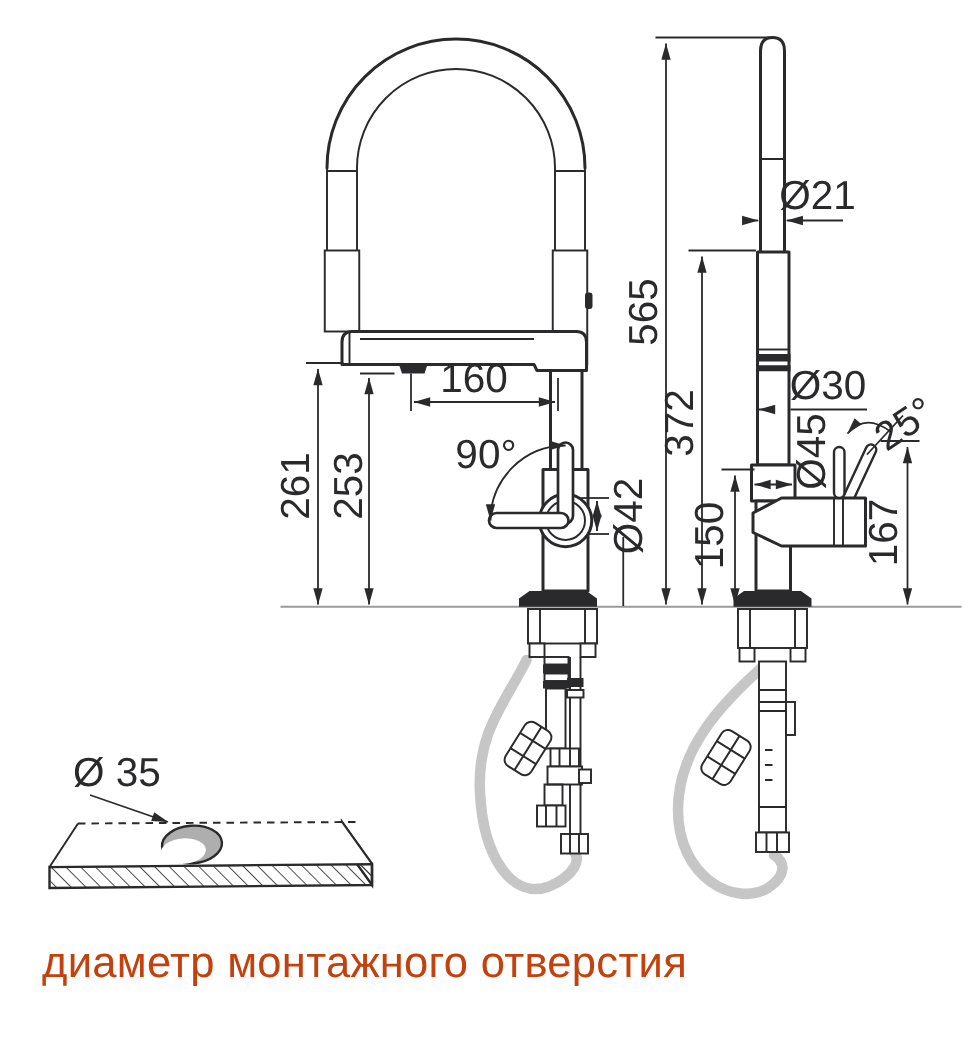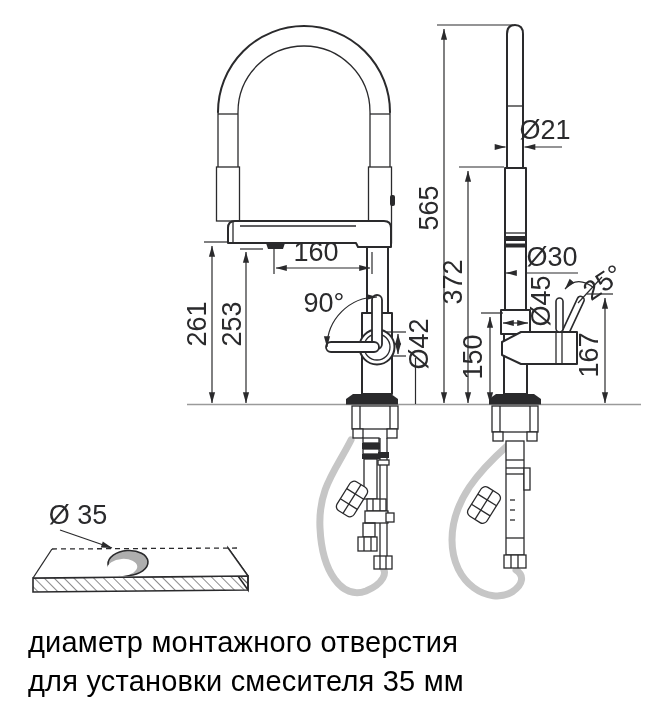--- a/index.html
+++ b/index.html
@@ -6,21 +6,21 @@
   body{width:652px;height:705px;position:relative;font-family:"Liberation Sans",sans-serif;overflow:hidden;}
   svg{position:absolute;left:0;top:0;}
   .ink{stroke:#2a2a2c;fill:none;stroke-width:2;stroke-linejoin:round;stroke-linecap:round;}
   .ink-thin{stroke:#2a2a2c;fill:none;stroke-width:1.3;}
   .wfill{fill:#ffffff;}
   .dark{fill:#2a2a2c;stroke:none;}
   .dim{stroke:#2a2a2c;stroke-width:1.2;fill:none;}
   .dimtxt{font-family:"Liberation Sans",sans-serif;font-size:27px;fill:#2a2a2c;}
   .hose{stroke:#c6c6c6;stroke-width:7;fill:none;stroke-linecap:round;}
   .counter{stroke:#9a9a9a;stroke-width:1.4;}
-  .caption{position:absolute;left:28px;top:623px;color:#000000;font-size:29px;line-height:39px;letter-spacing:0.2px;}
+  .caption{position:absolute;left:28px;top:623px;color:#c2410c;font-size:29px;line-height:39px;letter-spacing:0.2px;}
 </style>
 </head>
 <body>
 
 <svg width="652" height="620" viewBox="0 0 652 620">
   <defs>
     <marker id="ah" viewBox="0 0 12 8" refX="11.3" refY="4" markerWidth="12" markerHeight="8" markerUnits="userSpaceOnUse" orient="auto-start-reverse">
       <path d="M0.5,0.9 L11.5,4 L0.5,7.1 Z" fill="#2a2a2c"></path>
     </marker>
     <pattern id="hatchFine" width="5" height="5" patternUnits="userSpaceOnUse" patternTransform="rotate(45)">
@@ -237,14 +237,13 @@
       <ellipse cx="128" cy="563" rx="20" ry="12.5" fill="#aeaeae" stroke="#2a2a2c" stroke-width="1.6"></ellipse>
       <ellipse cx="122" cy="567" rx="15" ry="8.5" fill="#ffffff" stroke="none"></ellipse>
     </g>
     <line class="dim" x1="60" y1="530" x2="112" y2="548" marker-end="url(#ah)"></line>
     <text class="dimtxt" x="78" y="524" text-anchor="middle">Ø 35</text>
   </g>
 </svg>
 
 <div class="caption">
   <div>диаметр монтажного отверстия</div>
-  <div>для установки смесителя 35 мм</div>
 </div>
 
 </body></html>

